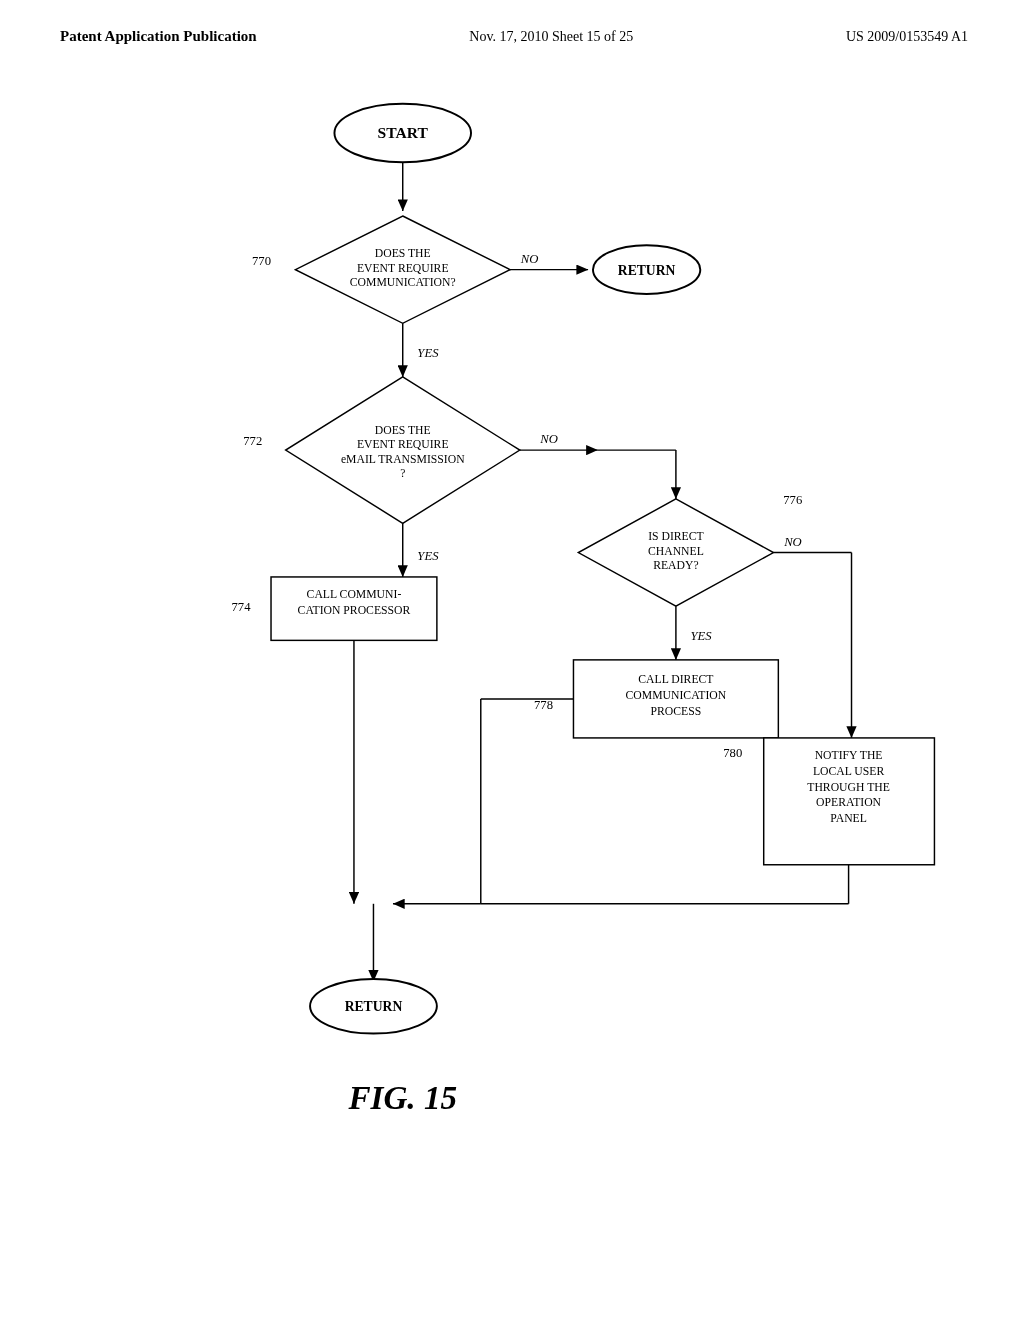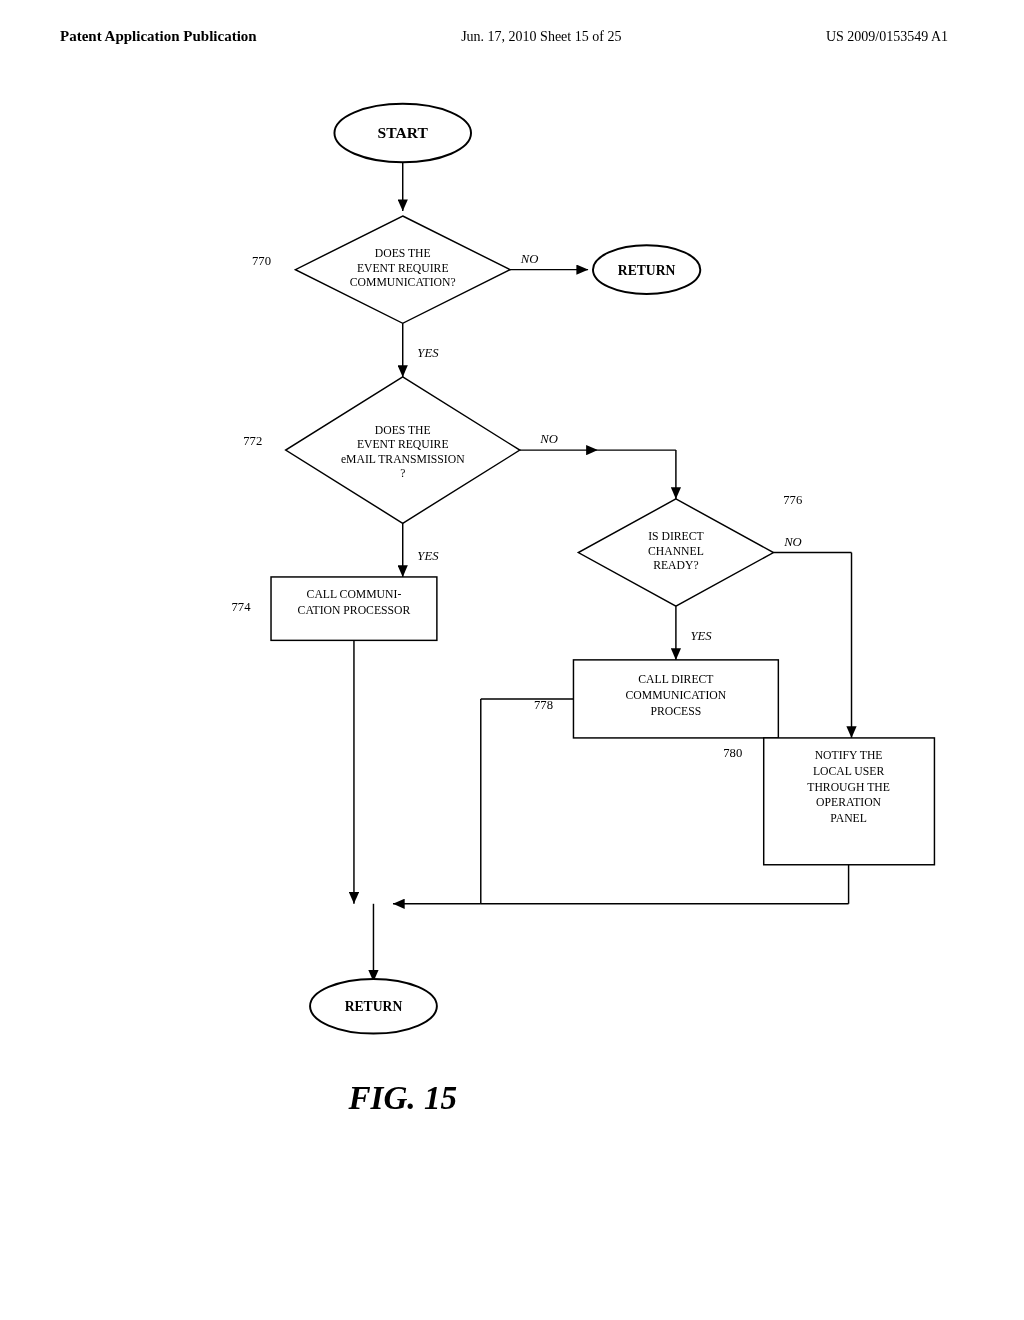--- a/index.html
+++ b/index.html
@@ -9,21 +9,21 @@
       background: #fff;
       font-family: 'Times New Roman', Times, serif;
       position: relative;
       overflow: hidden;
     }
 
     .header {
       display: flex;
       justify-content: space-between;
       align-items: baseline;
-      padding: 28px 76px 0 60px;
+      padding: 28px 56px 0 60px;
       font-size: 15px;
     }
 
     .header-left {
       font-weight: bold;
       font-size: 15px;
     }
 
     .header-center {
       font-size: 14px;
@@ -46,21 +46,21 @@
       left: 0;
       width: 100%;
       height: 100%;
     }
   </style>
 </head>
 <body>
 
 <div class="header">
   <span class="header-left">Patent Application Publication</span>
-  <span class="header-center">Jun. 17, 2010  Sheet 15 of 25</span>
+  <span class="header-center">Nov. 17, 2010  Sheet 15 of 25</span>
   <span class="header-right">US 2009/0153549 A1</span>
 </div>
 
 <div class="diagram-area">
   <svg viewBox="0 0 1024 1230" xmlns="http://www.w3.org/2000/svg">
     <defs>
       <marker id="arrowhead" markerWidth="8" markerHeight="7" refX="8" refY="3.5" orient="auto">
         <polygon points="0 0, 8 3.5, 0 7" fill="#000"></polygon>
       </marker>
     </defs>

